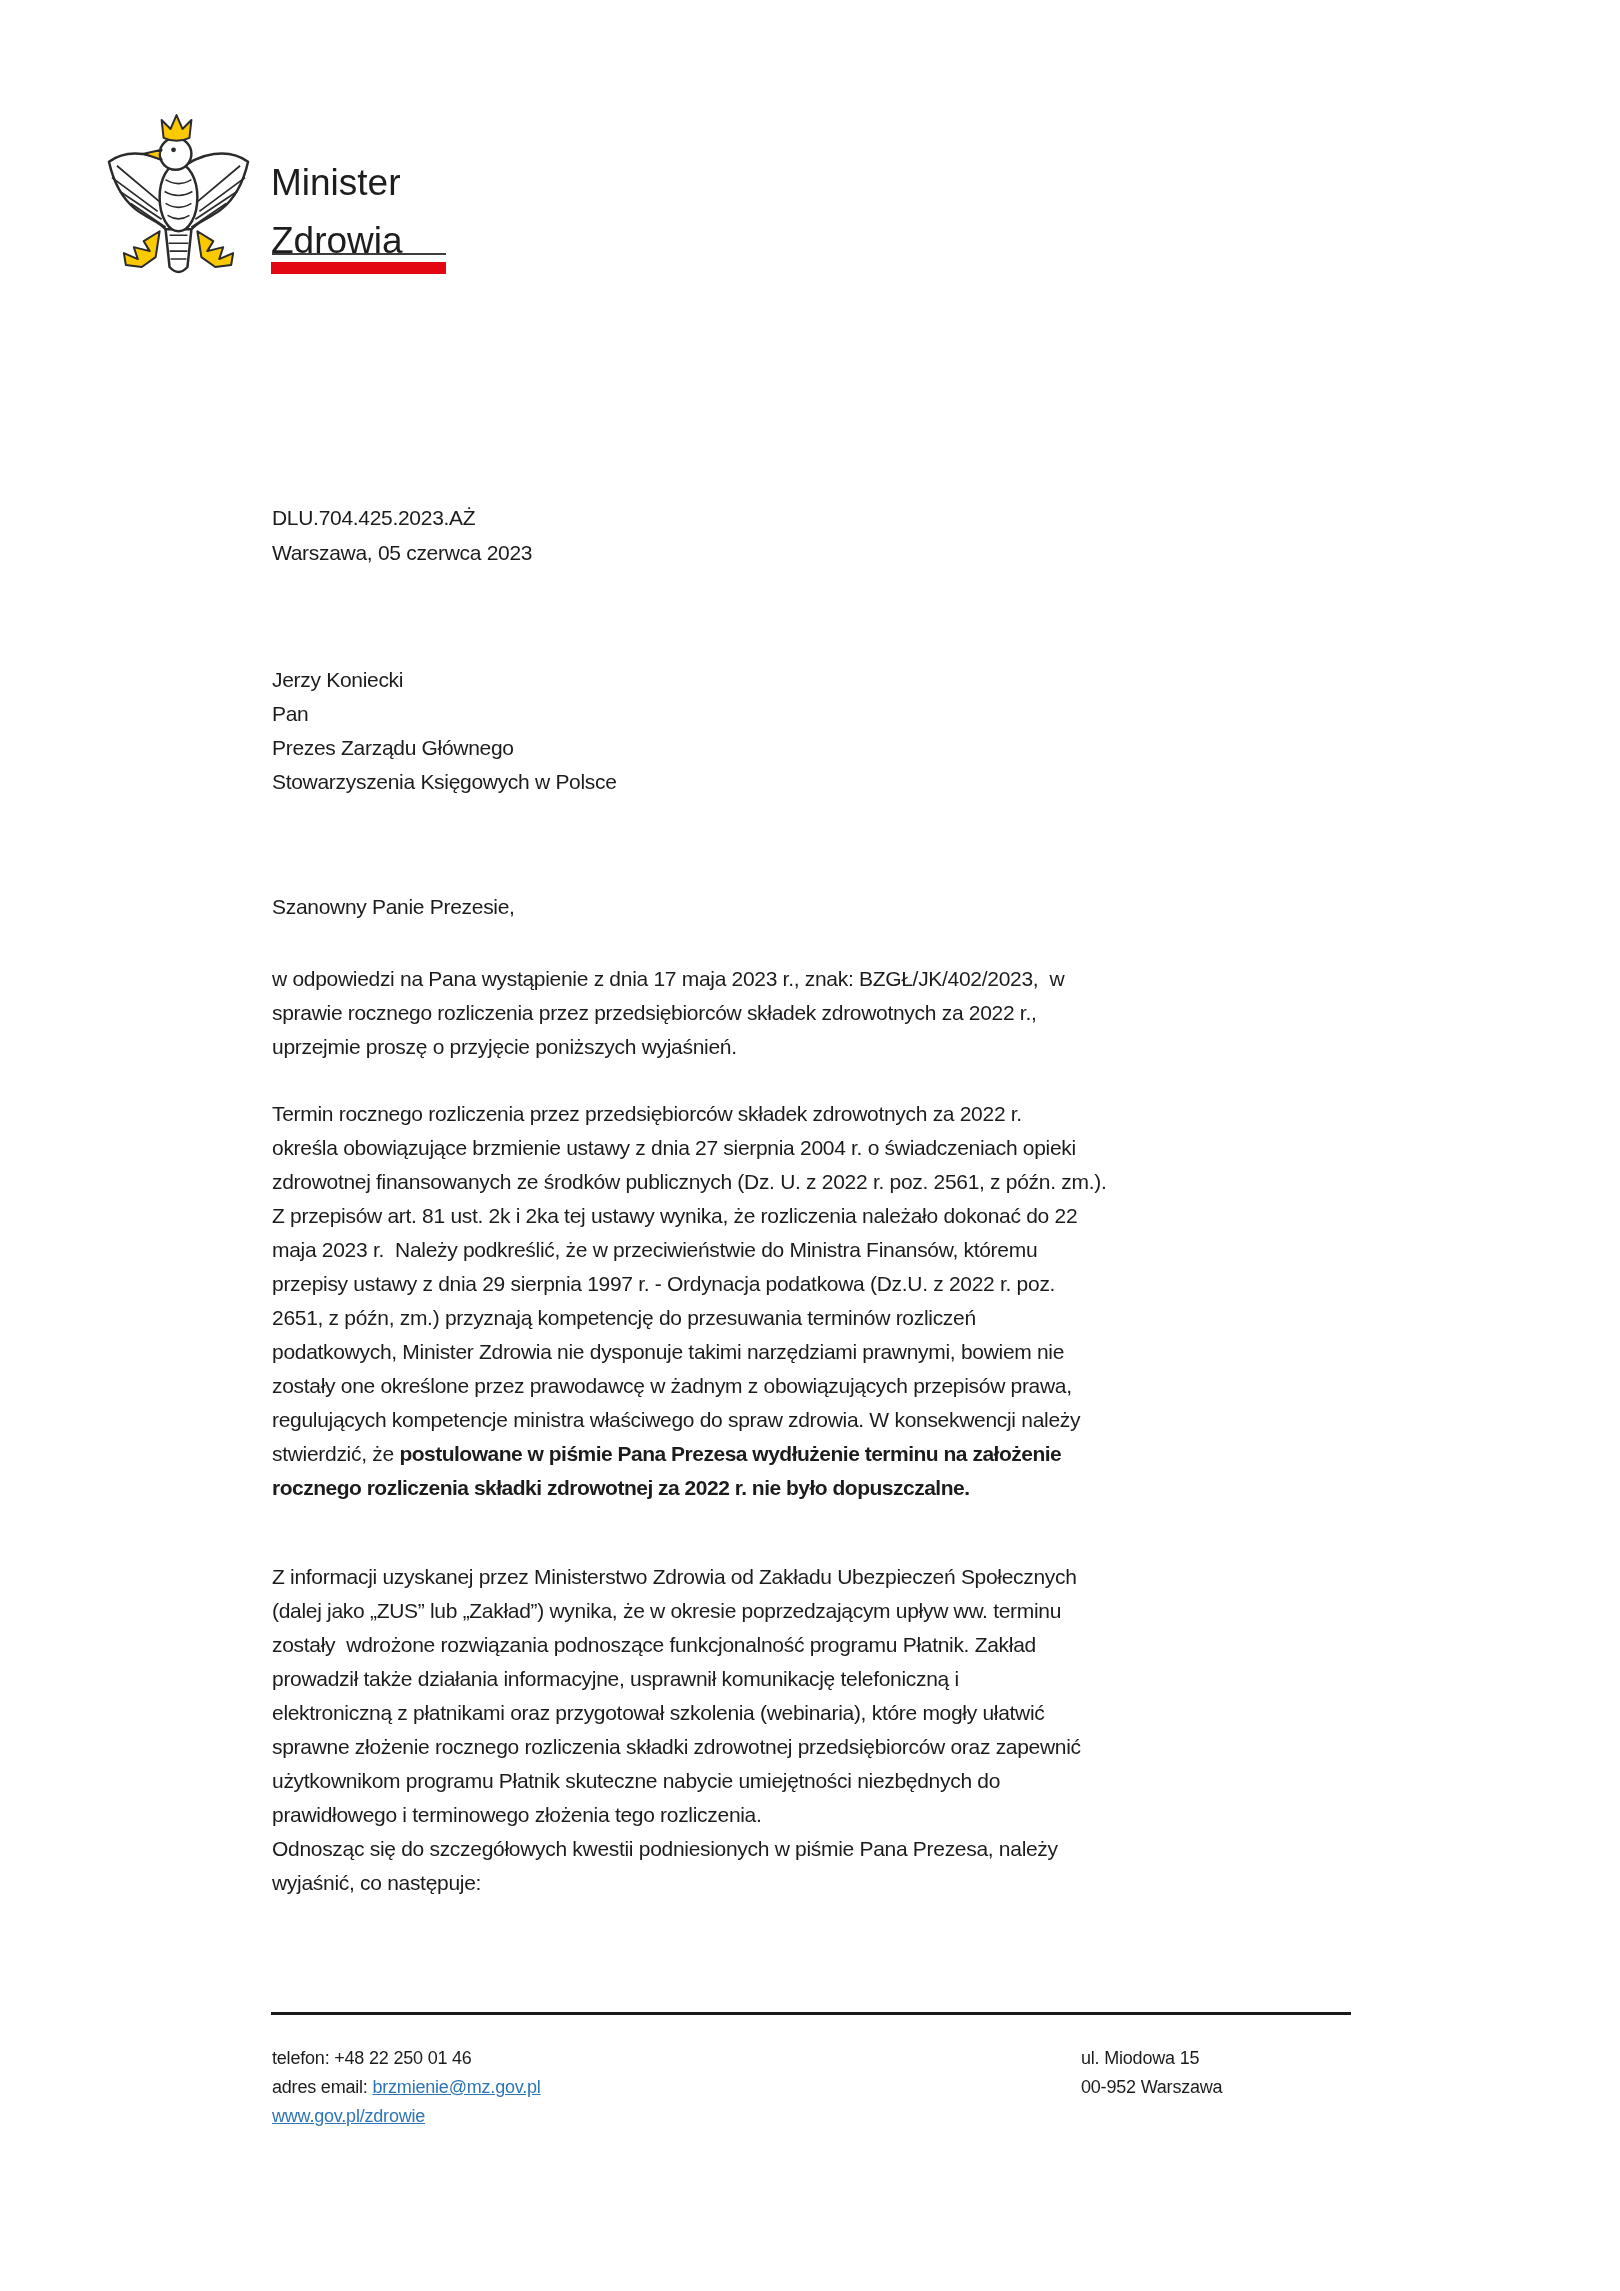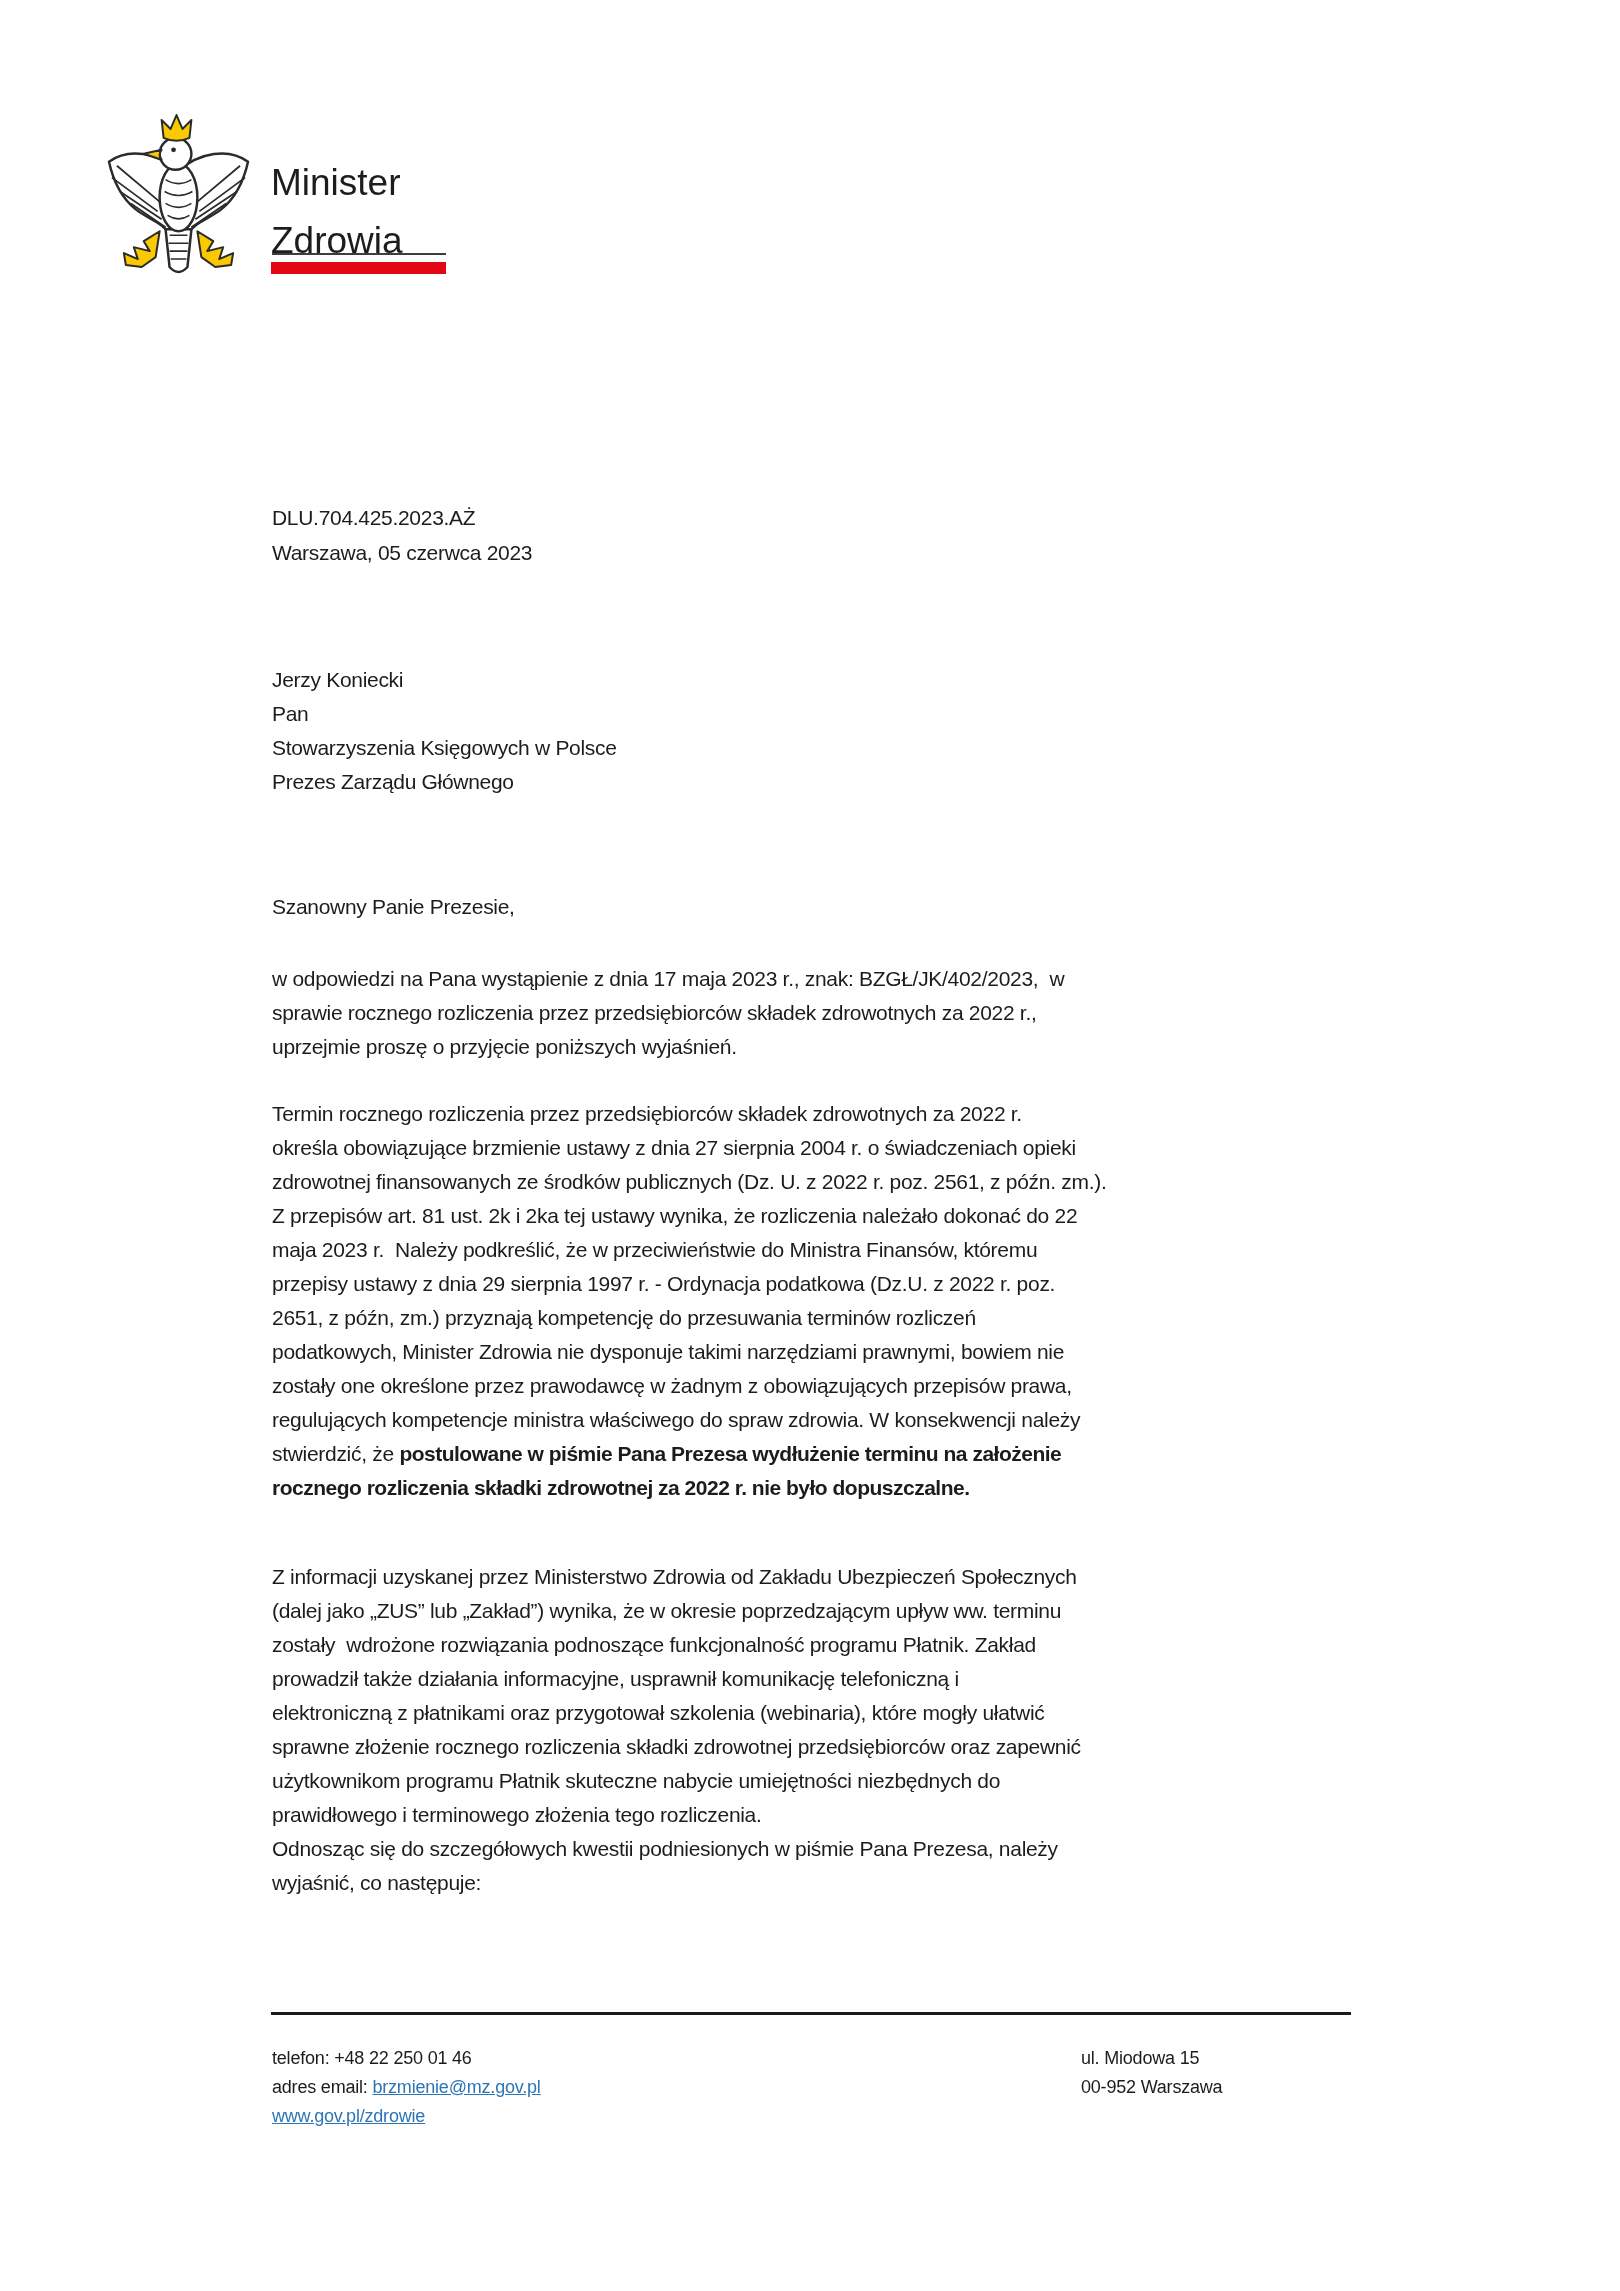--- a/index.html
+++ b/index.html
@@ -87,22 +87,22 @@
   <div class="abs brand-bar"></div>
 
   <div class="abs bodytext ref">
     <div>DLU.704.425.2023.AŻ</div>
     <div>Warszawa, 05 czerwca 2023</div>
   </div>
 
   <div class="abs bodytext addressee">
     <div>Jerzy Koniecki</div>
     <div>Pan</div>
+    <div>Prezes Zarządu Głównego</div>
     <div>Stowarzyszenia Księgowych w Polsce</div>
-    <div>Prezes Zarządu Głównego</div>
   </div>
 
   <div class="abs bodytext salutation">Szanowny Panie Prezesie,</div>
 
   <div class="abs bodytext pre para1">w odpowiedzi na Pana wystąpienie z dnia 17 maja 2023 r., znak: BZGŁ/JK/402/2023,  w
 sprawie rocznego rozliczenia przez przedsiębiorców składek zdrowotnych za 2022 r.,
 uprzejmie proszę o przyjęcie poniższych wyjaśnień.</div>
 
   <div class="abs bodytext pre para2"><span>Termin rocznego rozliczenia przez przedsiębiorców składek zdrowotnych za 2022 r.
 określa obowiązujące brzmienie ustawy z dnia 27 sierpnia 2004 r. o świadczeniach opieki

